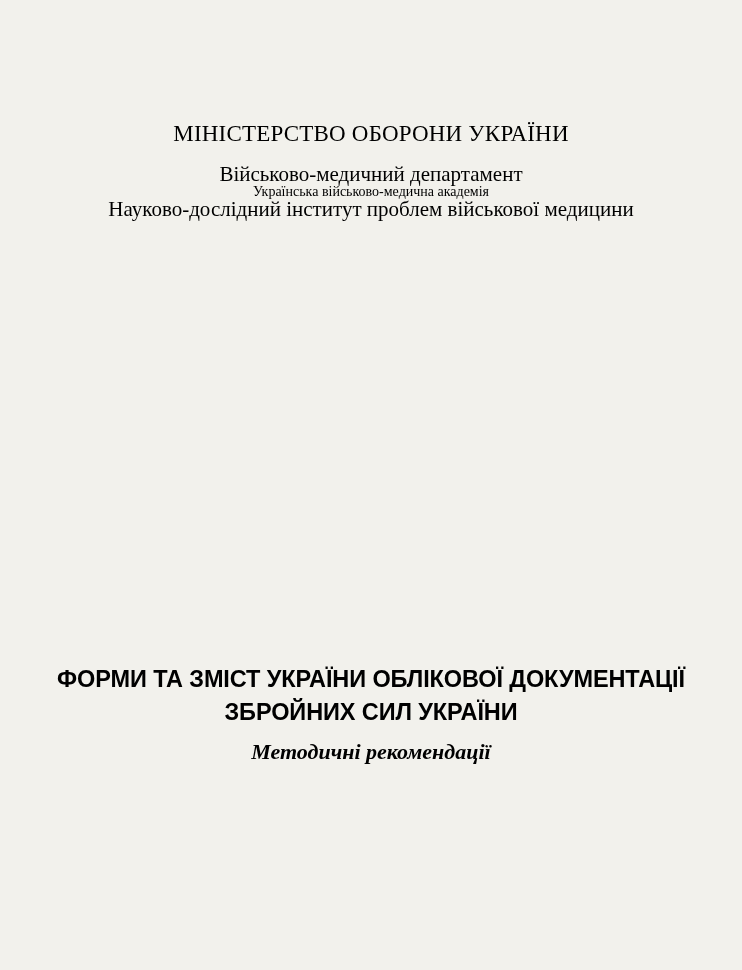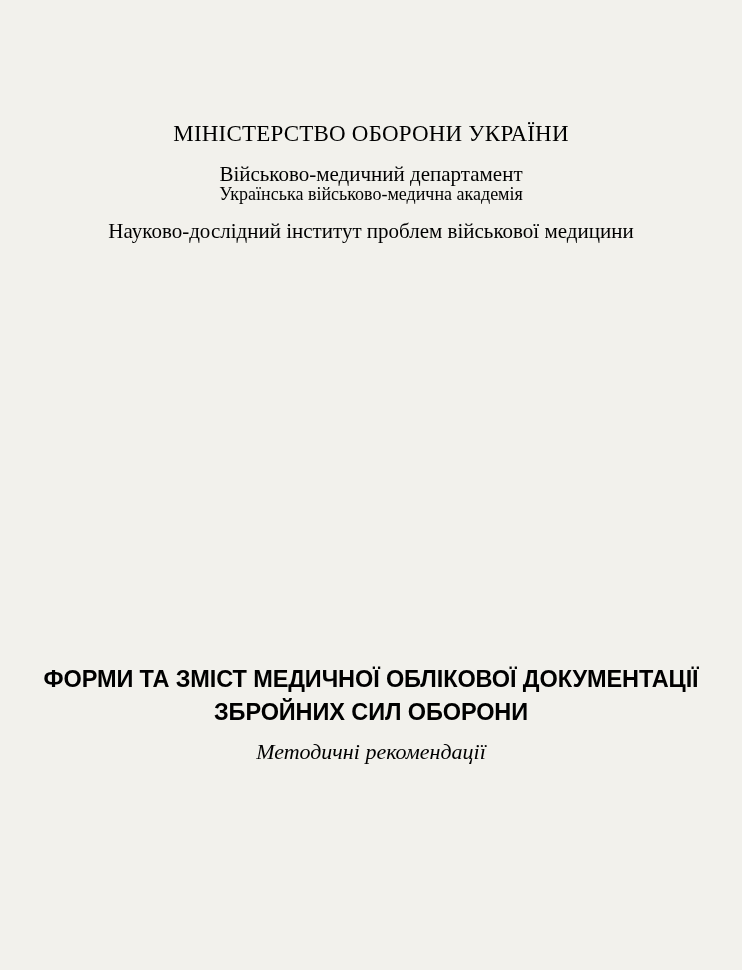--- a/index.html
+++ b/index.html
@@ -33,22 +33,21 @@
   }
   .org-1 {
     font-size: 23px;
     letter-spacing: 0.2px;
     margin-bottom: 19px;
   }
   .org-2 {
     font-size: 21px;
   }
   .org-3 {
-    font-size: 18px;
-    margin-bottom: 18px;
+    font-size: 14px;
   }
   .org-4 {
     font-size: 21px;
   }
   .title-block {
     position: absolute;
     top: 663px;
     left: 0;
     width: 742px;
     text-align: center;
@@ -56,36 +55,36 @@
   .doc-title {
     font-family: "Liberation Sans", sans-serif;
     font-weight: bold;
     font-size: 23.5px;
     line-height: 1.42;
     letter-spacing: -0.1px;
   }
   .doc-subtitle {
     font-family: "Liberation Serif", serif;
     font-style: italic;
-    font-weight: normal;
+    font-weight: bold;
     font-size: 22px;
     margin-top: 9px;
   }
 </style>
 </head>
 <body>
 
 <div class="page">
 
   <div class="header-block">
     <div class="header-line org-1">МІНІСТЕРСТВО ОБОРОНИ УКРАЇНИ</div>
     <div class="header-line org-2">Військово-медичний департамент</div>
     <div class="header-line org-3">Українська військово-медична академія</div>
     <div class="header-line org-4">Науково-дослідний інститут проблем військової медицини</div>
   </div>
 
   <div class="title-block">
-    <div class="doc-title">ФОРМИ ТА ЗМІСТ МЕДИЧНОЇ ОБЛІКОВОЇ ДОКУМЕНТАЦІЇ</div>
-    <div class="doc-title">ЗБРОЙНИХ СИЛ ОБОРОНИ</div>
+    <div class="doc-title">ФОРМИ ТА ЗМІСТ УКРАЇНИ ОБЛІКОВОЇ ДОКУМЕНТАЦІЇ</div>
+    <div class="doc-title">ЗБРОЙНИХ СИЛ УКРАЇНИ</div>
     <div class="doc-subtitle">Методичні рекомендації</div>
   </div>
 
 </div>
 
 </body></html>

